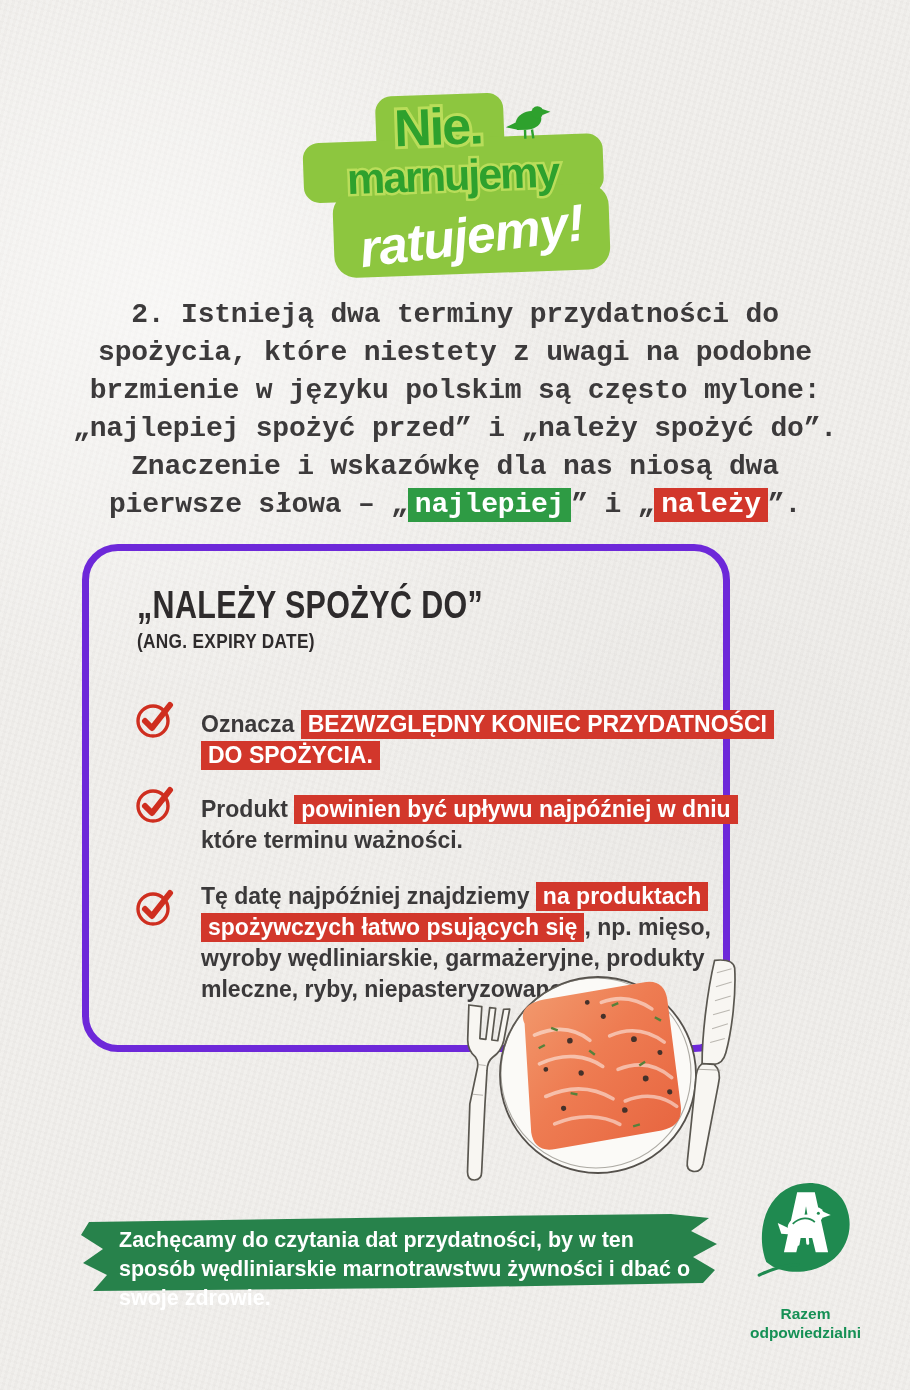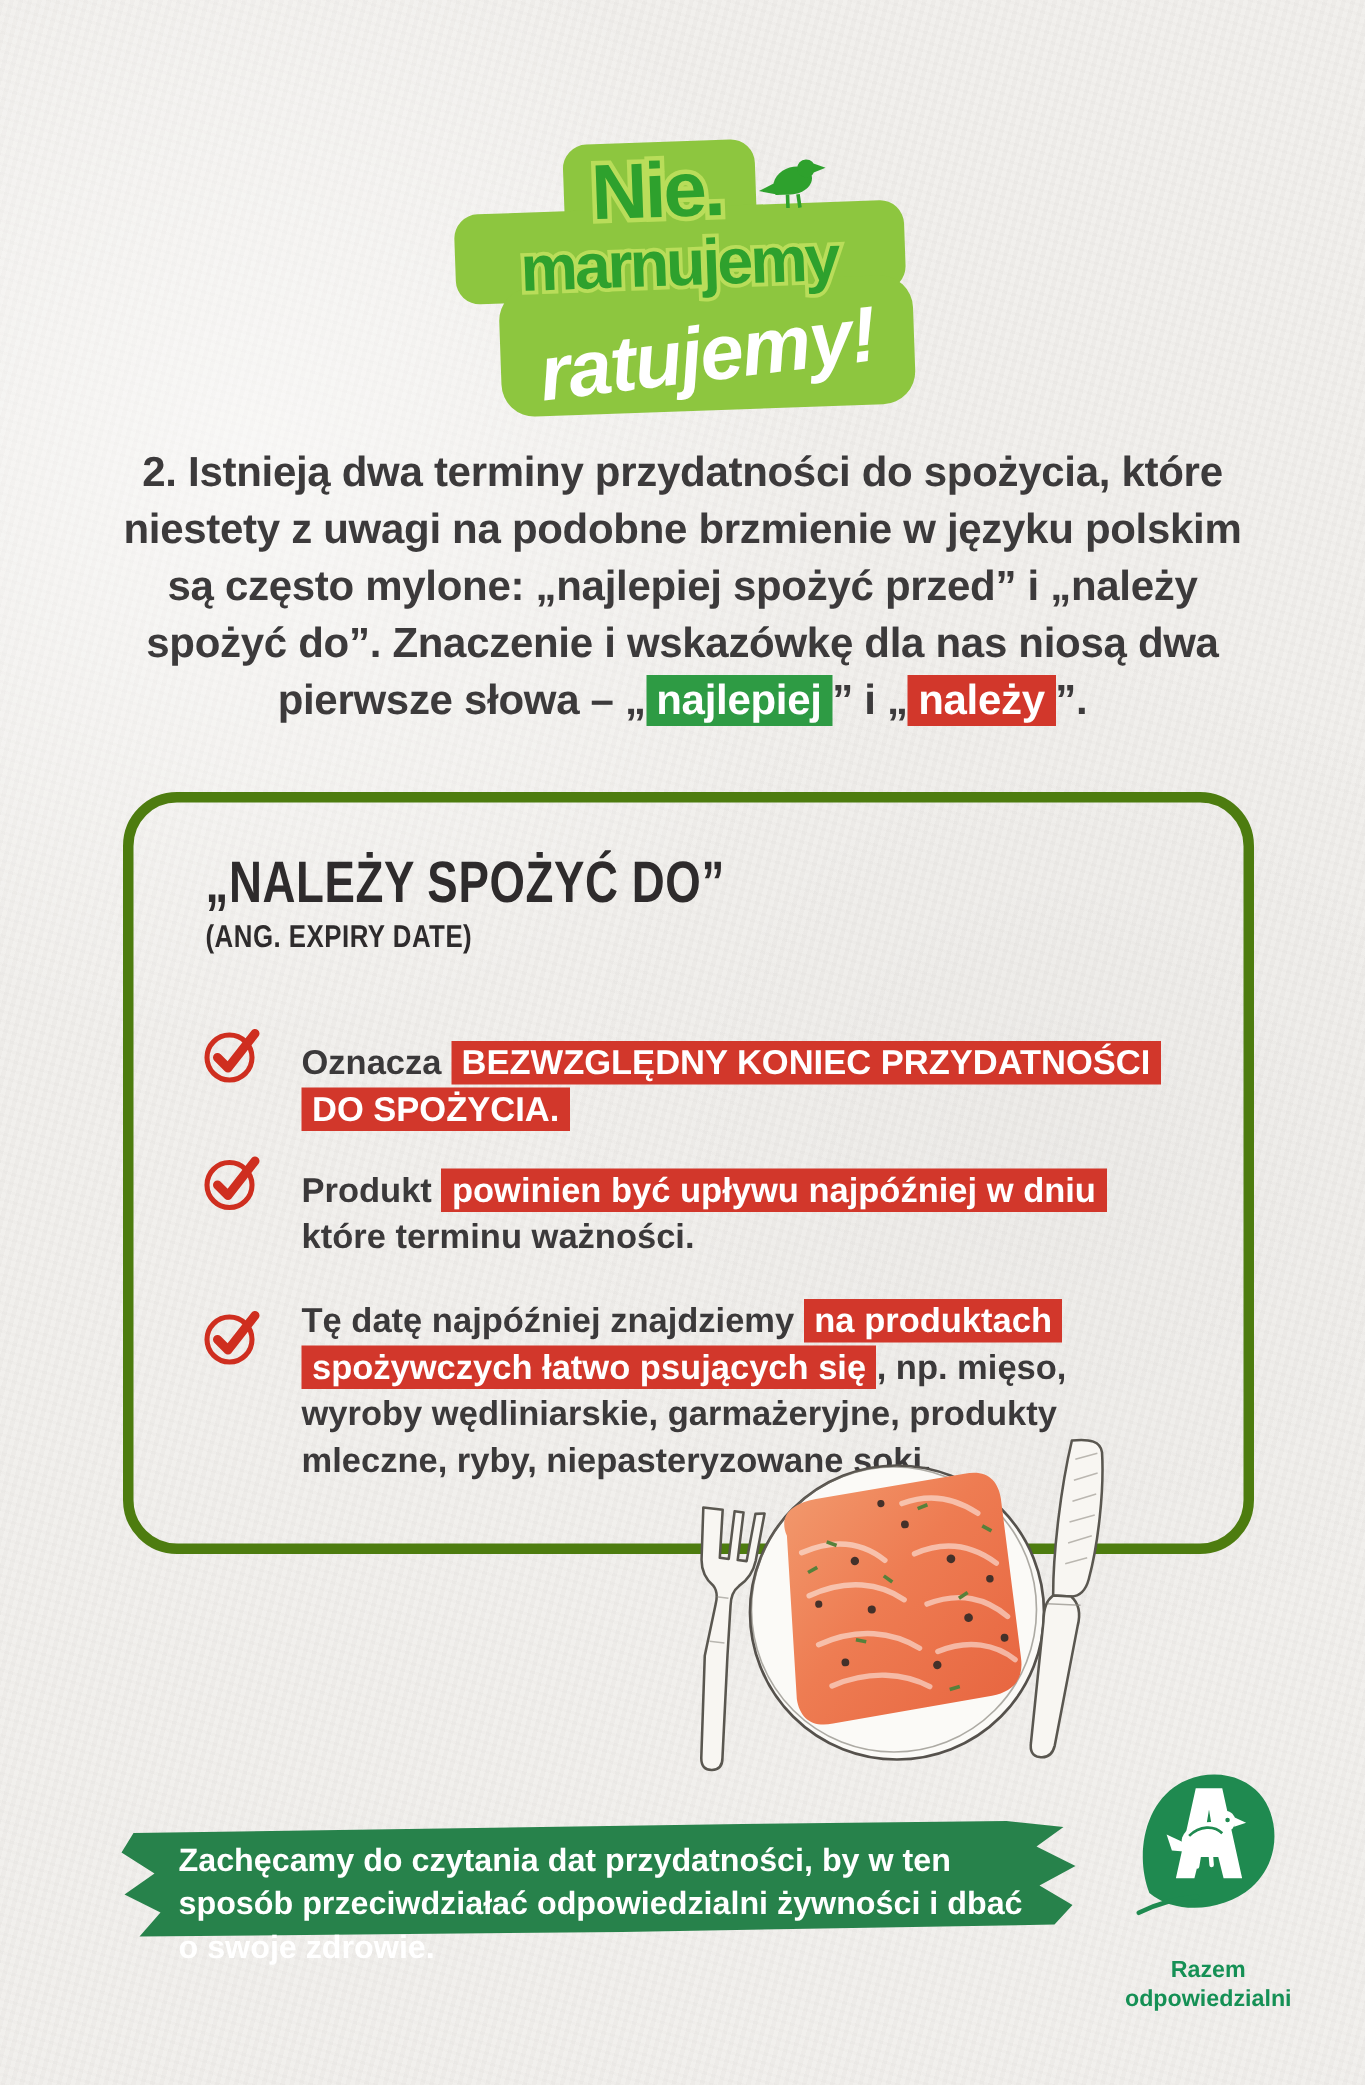--- a/index.html
+++ b/index.html
@@ -14,28 +14,28 @@
       repeating-linear-gradient(105deg, rgba(0,0,0,.014) 0 3px, rgba(255,255,255,.03) 3px 6px),
       repeating-linear-gradient(17deg, rgba(0,0,0,.012) 0 2px, rgba(255,255,255,0) 2px 6px);
   }
   .abs{position:absolute;}
   
   .logo{left:290px;top:88px;width:340px;height:205px;}
   .logo text{font-family:"Liberation Sans",sans-serif;font-weight:bold;}
   
   .intro{left:68px;top:296px;width:774px;margin:0;
     font-size:28px;line-height:38px;font-weight:bold;color:#3c3a3b;
-    text-align:center;letter-spacing:-.2px;}
+    text-align:center;letter-spacing:-.2px;font-family:Liberation Mono, monospace;}
   .hl{color:#ffffff;padding:1px 7px 2px;
       -webkit-box-decoration-break:clone;box-decoration-break:clone;}
   .hl-red{background:#d2372b;}
   .hl-green{background:#2e9b44;}
   
-  .box{left:82px;top:528px;width:754px;height:508px;
-    border:7px solid #4d7c0f;border-radius:36px;box-sizing:border-box;}
+  .box{left:82px;top:544px;width:648px;height:508px;
+    border:7px solid #6d28d9;border-radius:36px;box-sizing:border-box;}
   .box-title{position:absolute;left:48px;top:32px;margin:0;
     font-size:39px;font-weight:bold;color:#2e2b2c;white-space:nowrap;
     transform:scaleX(.78);transform-origin:0 0;letter-spacing:.5px;}
   .box-subtitle{position:absolute;left:48px;top:78px;margin:0;
     font-size:21px;font-weight:bold;color:#2e2b2c;white-space:nowrap;
     transform:scaleX(.82);transform-origin:0 0;letter-spacing:.4px;}
   .check-row{position:absolute;left:44px;width:648px;display:flex;}
   .check-row .ck{flex:0 0 44px;margin-right:12px;}
   .check-row p{margin:12px;font-size:23px;line-height:31px;font-weight:bold;color:#3b393a;}
   .row-1{top:146px;}
@@ -178,21 +178,21 @@
     </g>
     <path d="M272,120 L284,119 C290,123 292,129 291,138 L287,219 Q286,228 278,228 Q271,228 271,219 L268,138 C267,129 268,124 272,120 Z" fill="#f8f6f2" stroke="#5a5750" stroke-width="1.7" stroke-linejoin="round"></path>
     <path d="M269,126 L291,124" stroke="#8f8c85" stroke-width="1" opacity=".7"></path>
   </g>
 </svg>
 
 <div class="abs banner">
   <svg width="652" height="88" viewBox="0 0 652 88">
     <path d="M14,12 L420,6 L596,4 L634,8 L616,21 L642,34 L618,47 L640,60 L628,73 L340,78 L18,81 L32,65 L8,53 L28,39 L6,25 Z" fill="#27824b"></path>
   </svg>
-  <p>Zachęcamy do czytania dat przydatności, by w ten sposób przeciwdziałać odpowiedzialni żywności i dbać o swoje zdrowie.</p>
+  <p>Zachęcamy do czytania dat przydatności, by w ten sposób wędliniarskie marnotrawstwu żywności i dbać o swoje zdrowie.</p>
 </div>
 
 <div class="abs auchan">
   <svg width="98" height="106" viewBox="0 0 110 120">
     <path d="M10,95 C0,70 4,30 32,13 C58,-2 90,7 100,31 C109,52 104,76 87,91 C66,109 30,112 10,95 Z" fill="#1f8a50"></path>
     <path d="M2,110 C16,103 30,99 46,98" fill="none" stroke="#1f8a50" stroke-width="3.5" stroke-linecap="round"></path>
     <g>
       <path d="M30,84 L45,16 L65,16 L80,84 L66,84 L62,68 L48,68 L44,84 Z" fill="#ffffff"></path>
       <path d="M51,56 L55,32 L59,56 Z" fill="#1f8a50"></path>
     </g>

